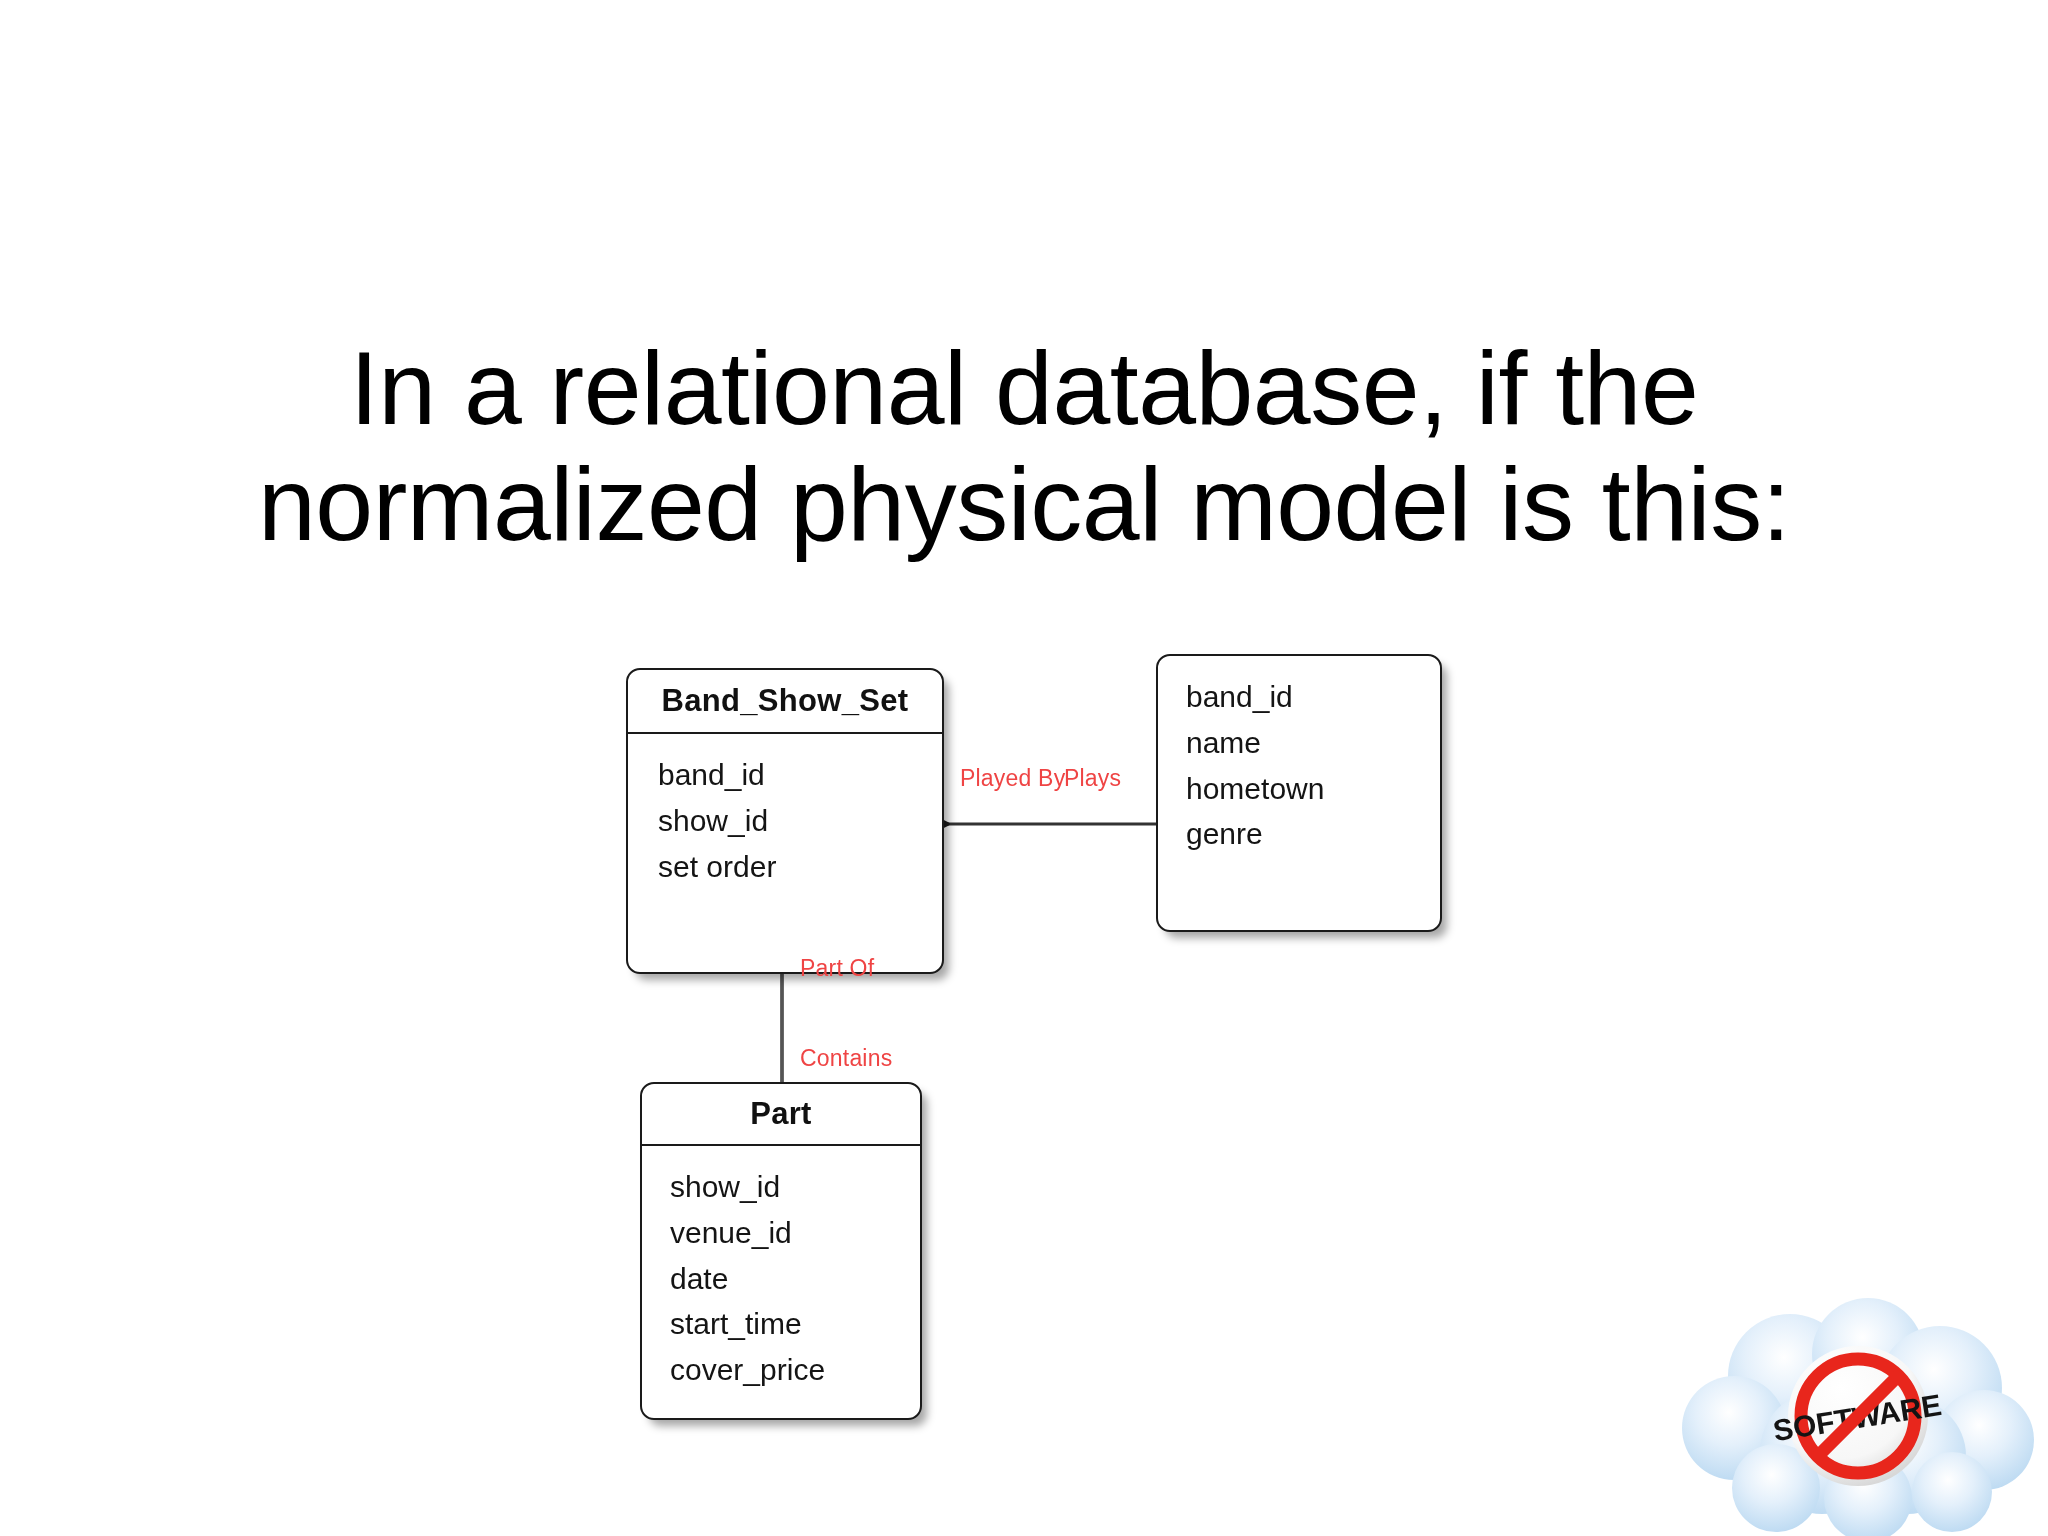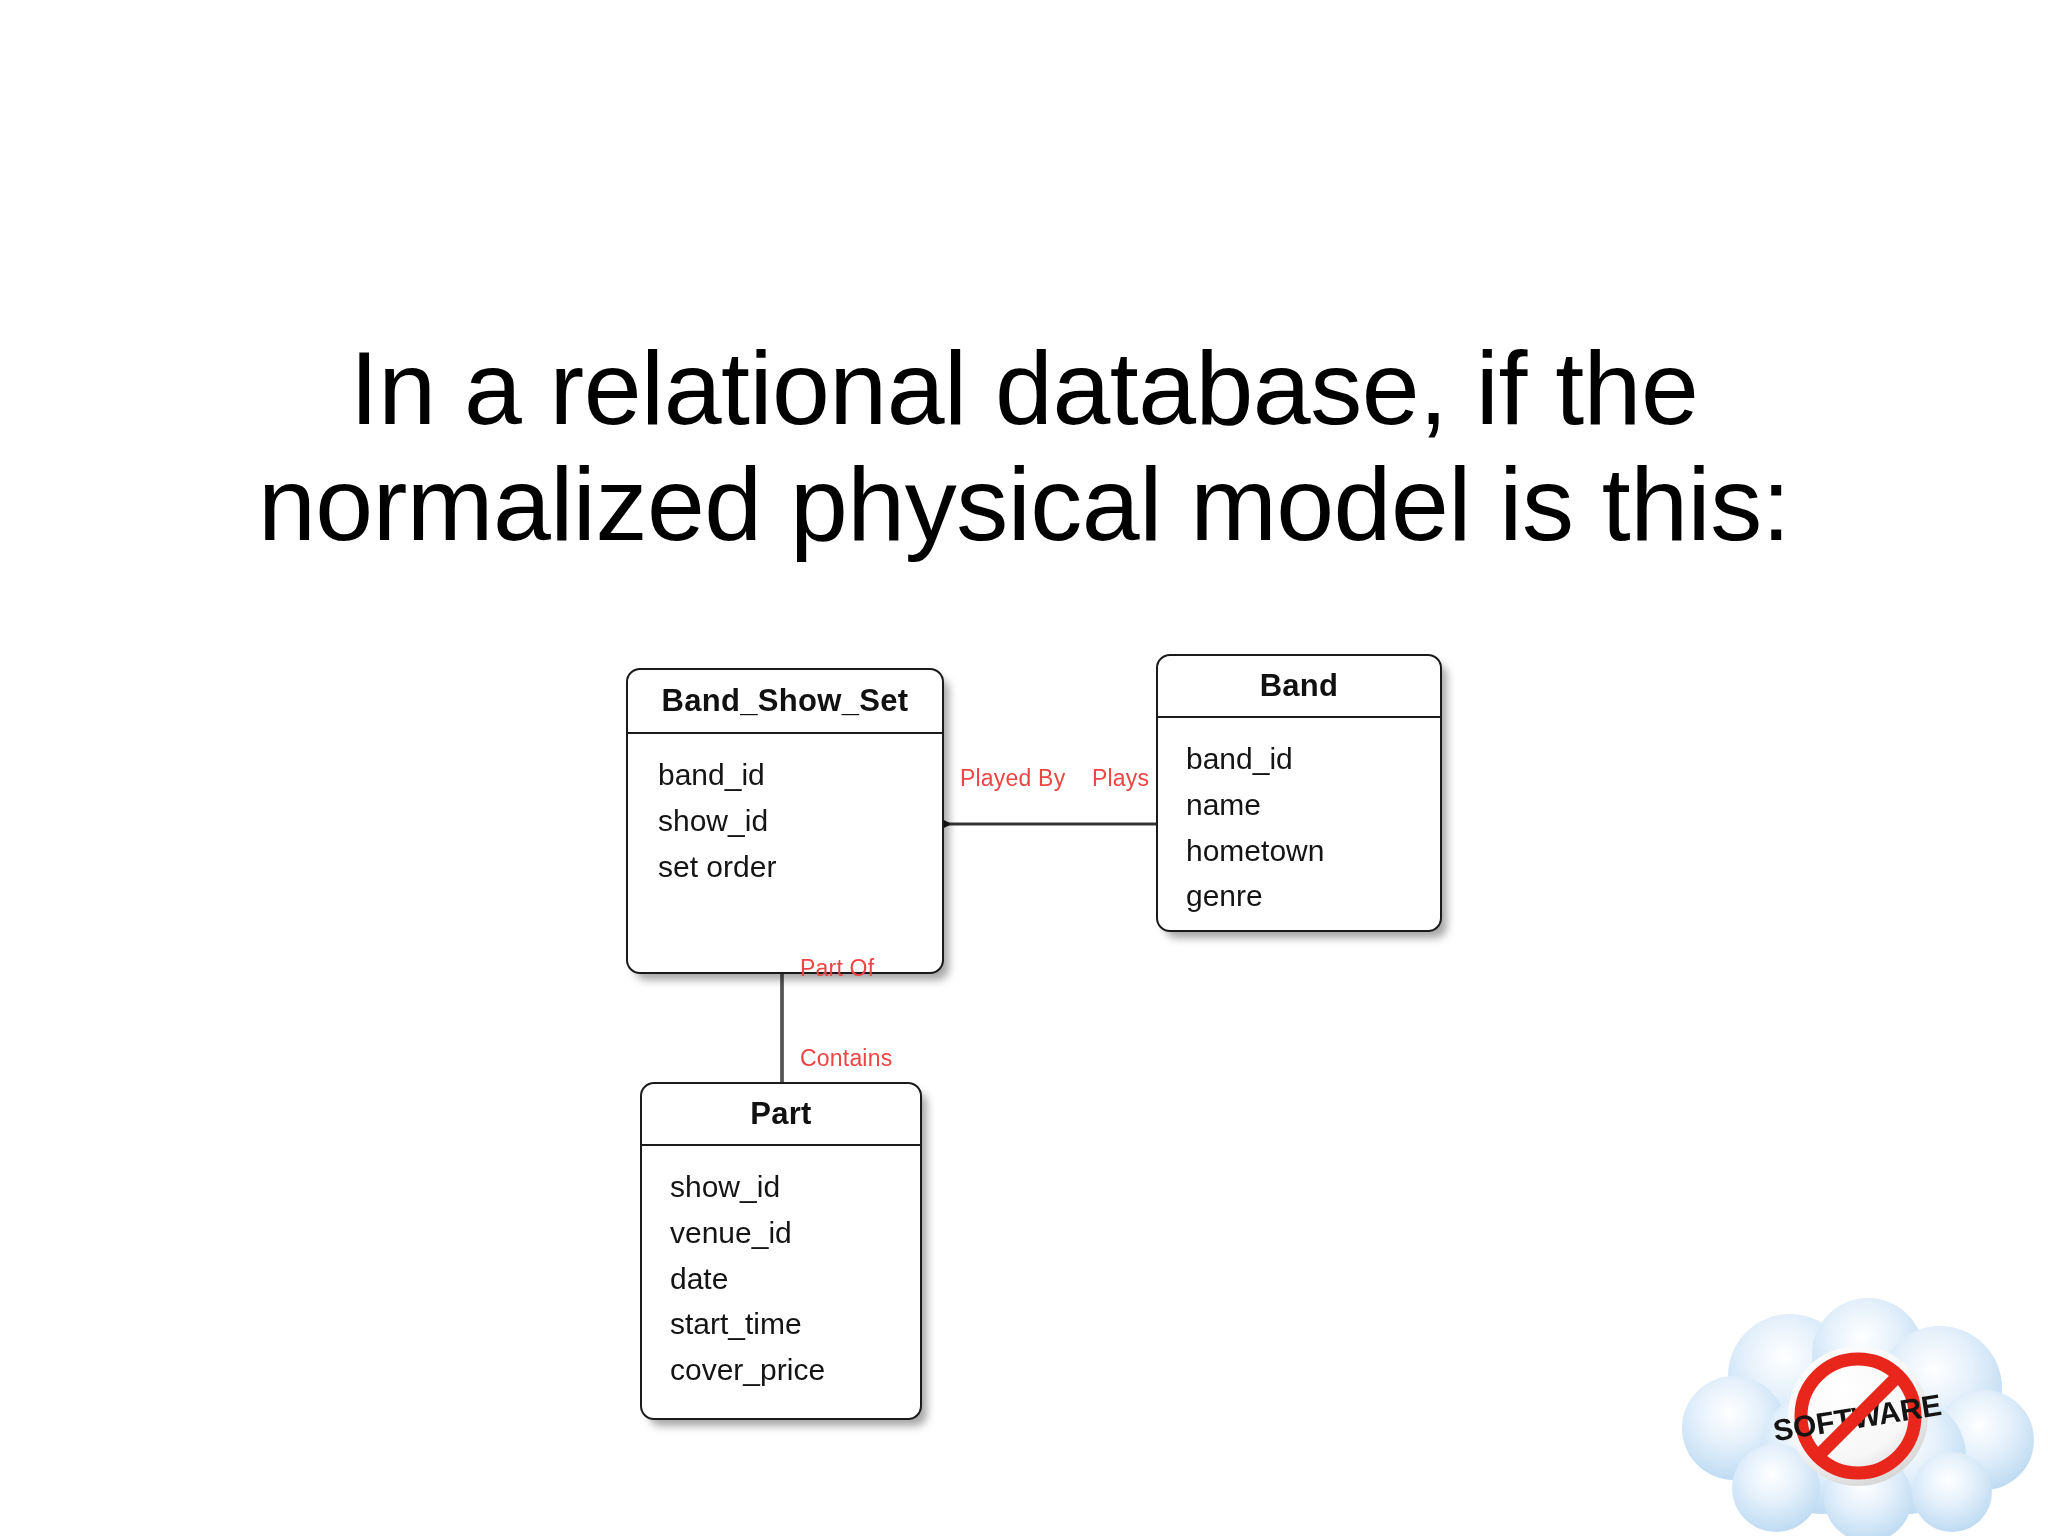--- a/index.html
+++ b/index.html
@@ -90,21 +90,21 @@
 
   
   .rel-label {
     position: absolute;
     font-size: 23px;
     color: #ef4444;
     white-space: nowrap;
     letter-spacing: 0.2px;
   }
   #rel-played-by { left: 960px;  top: 765px; }
-  #rel-plays     { left: 1092px; top: 765px; text-align: center; }
+  #rel-plays     { left: 1064px; top: 765px; text-align: center; }
   #rel-part-of   { left: 800px;  top: 955px; }
   #rel-contains  { left: 800px;  top: 1045px; }
 
   
   #nosoftware-logo {
     position: absolute;
     left: 1672px;
     top: 1292px;
     width: 372px;
     height: 244px;
@@ -147,21 +147,20 @@
   <div class="entity" id="entity-band-show-set">
     <div class="entity-header">Band_Show_Set</div>
     <div class="entity-attrs">
       <div class="attr">band_id</div>
       <div class="attr">show_id</div>
       <div class="attr">set order</div>
     </div>
   </div>
 
   <div class="entity" id="entity-band">
-    <div class="entity-header">Band</div>
     <div class="entity-attrs">
       <div class="attr">band_id</div>
       <div class="attr">name</div>
       <div class="attr">hometown</div>
       <div class="attr">genre</div>
     </div>
   </div>
 
   <div class="entity" id="entity-show">
     <div class="entity-header">Part</div>

